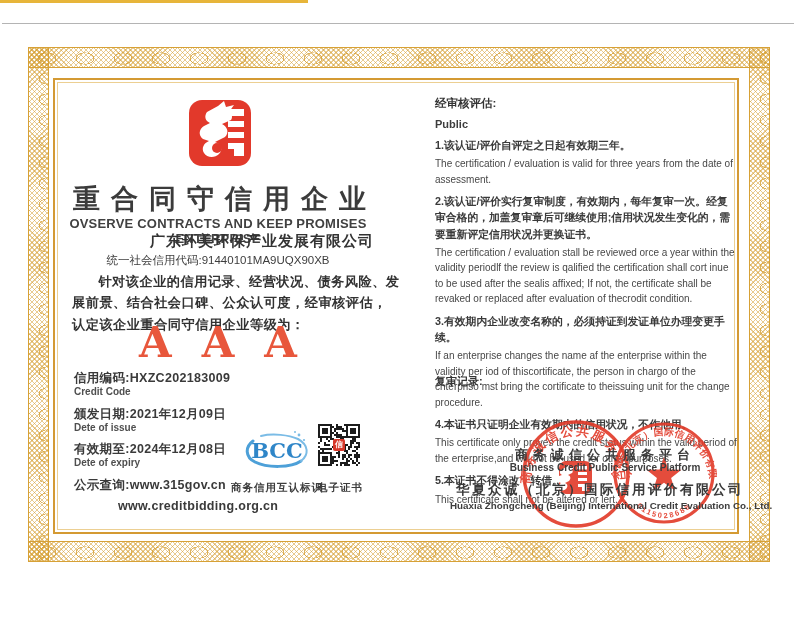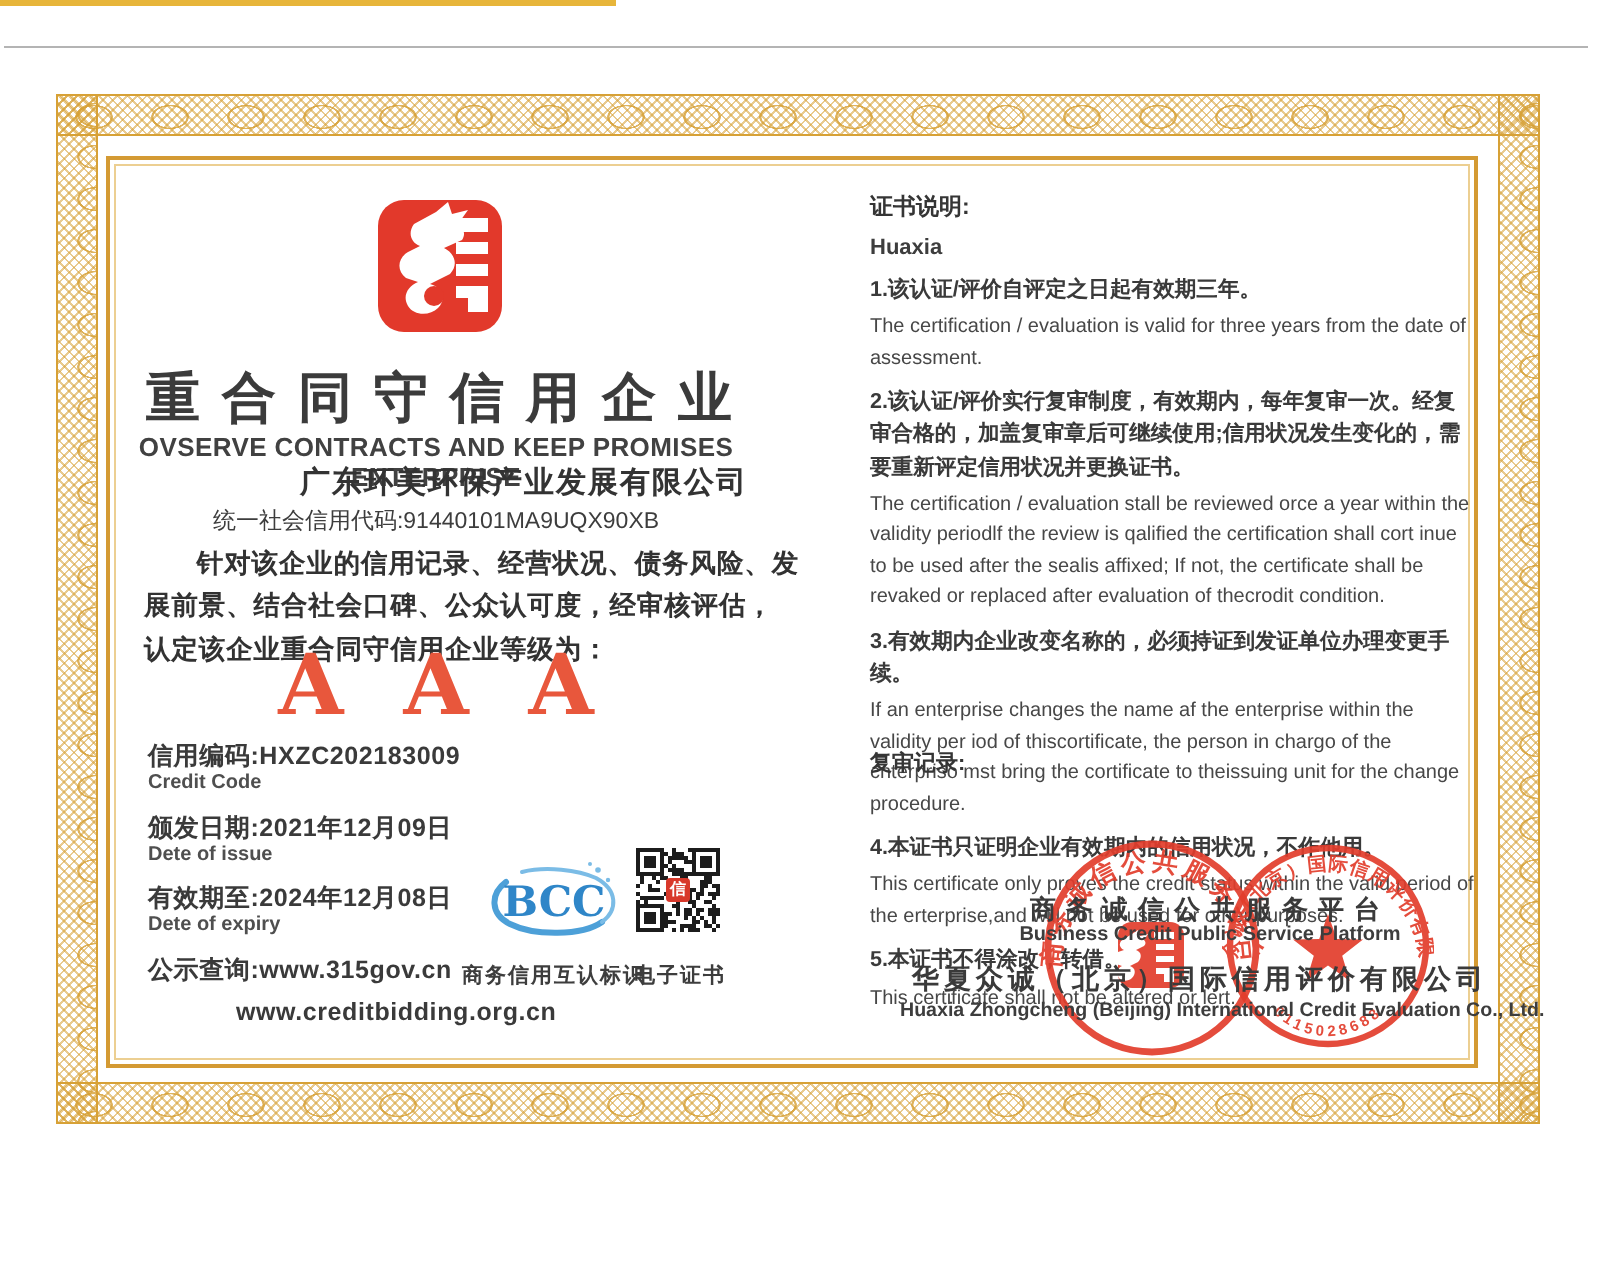--- a/index.html
+++ b/index.html
@@ -137,22 +137,22 @@
   <div class="abs field q1s">www.creditbidding.org.cn</div>
   <div class="abs badge-label bcc-label">商务信用互认标识</div>
 
   <div class="abs qr">
       <div style="display:contents"><div class="m d"></div><div class="m d"></div><div class="m d"></div><div class="m d"></div><div class="m d"></div><div class="m d"></div><div class="m d"></div><div class="m"></div><div class="m"></div><div class="m d"></div><div class="m"></div><div class="m"></div><div class="m"></div><div class="m d"></div><div class="m d"></div><div class="m d"></div><div class="m d"></div><div class="m d"></div><div class="m d"></div><div class="m d"></div><div class="m d"></div><div class="m d"></div><div class="m"></div><div class="m"></div><div class="m"></div><div class="m"></div><div class="m"></div><div class="m d"></div><div class="m d"></div><div class="m"></div><div class="m d"></div><div class="m d"></div><div class="m d"></div><div class="m"></div><div class="m"></div><div class="m d"></div><div class="m"></div><div class="m"></div><div class="m"></div><div class="m"></div><div class="m"></div><div class="m d"></div><div class="m d"></div><div class="m"></div><div class="m d"></div><div class="m d"></div><div class="m d"></div><div class="m"></div><div class="m d"></div><div class="m"></div><div class="m d"></div><div class="m d"></div><div class="m d"></div><div class="m d"></div><div class="m d"></div><div class="m"></div><div class="m d"></div><div class="m"></div><div class="m d"></div><div class="m d"></div><div class="m d"></div><div class="m"></div><div class="m d"></div><div class="m d"></div><div class="m"></div><div class="m d"></div><div class="m d"></div><div class="m d"></div><div class="m"></div><div class="m d"></div><div class="m"></div><div class="m d"></div><div class="m"></div><div class="m"></div><div class="m"></div><div class="m d"></div><div class="m d"></div><div class="m d"></div><div class="m"></div><div class="m d"></div><div class="m d"></div><div class="m d"></div><div class="m"></div><div class="m d"></div><div class="m d"></div><div class="m"></div><div class="m d"></div><div class="m d"></div><div class="m d"></div><div class="m"></div><div class="m d"></div><div class="m d"></div><div class="m"></div><div class="m d"></div><div class="m"></div><div class="m"></div><div class="m"></div><div class="m"></div><div class="m d"></div><div class="m"></div><div class="m d"></div><div class="m d"></div><div class="m d"></div><div class="m"></div><div class="m d"></div><div class="m d"></div><div class="m"></div><div class="m"></div><div class="m"></div><div class="m"></div><div class="m"></div><div class="m d"></div><div class="m"></div><div class="m d"></div><div class="m d"></div><div class="m d"></div><div class="m d"></div><div class="m"></div><div class="m"></div><div class="m d"></div><div class="m"></div><div class="m"></div><div class="m"></div><div class="m"></div><div class="m"></div><div class="m d"></div><div class="m d"></div><div class="m d"></div><div class="m d"></div><div class="m d"></div><div class="m d"></div><div class="m d"></div><div class="m d"></div><div class="m"></div><div class="m"></div><div class="m d"></div><div class="m d"></div><div class="m d"></div><div class="m d"></div><div class="m d"></div><div class="m d"></div><div class="m d"></div><div class="m d"></div><div class="m d"></div><div class="m d"></div><div class="m d"></div><div class="m d"></div><div class="m"></div><div class="m d"></div><div class="m"></div><div class="m"></div><div class="m d"></div><div class="m"></div><div class="m d"></div><div class="m d"></div><div class="m"></div><div class="m"></div><div class="m"></div><div class="m d"></div><div class="m d"></div><div class="m"></div><div class="m"></div><div class="m"></div><div class="m"></div><div class="m d"></div><div class="m d"></div><div class="m"></div><div class="m"></div><div class="m"></div><div class="m d"></div><div class="m"></div><div class="m"></div><div class="m"></div><div class="m d"></div><div class="m"></div><div class="m"></div><div class="m d"></div><div class="m"></div><div class="m"></div><div class="m"></div><div class="m"></div><div class="m"></div><div class="m"></div><div class="m"></div><div class="m d"></div><div class="m d"></div><div class="m d"></div><div class="m"></div><div class="m"></div><div class="m d"></div><div class="m"></div><div class="m"></div><div class="m d"></div><div class="m"></div><div class="m"></div><div class="m"></div><div class="m"></div><div class="m d"></div><div class="m"></div><div class="m"></div><div class="m"></div><div class="m"></div><div class="m"></div><div class="m"></div><div class="m"></div><div class="m d"></div><div class="m d"></div><div class="m"></div><div class="m d"></div><div class="m d"></div><div class="m"></div><div class="m"></div><div class="m"></div><div class="m d"></div><div class="m d"></div><div class="m d"></div><div class="m"></div><div class="m"></div><div class="m d"></div><div class="m"></div><div class="m"></div><div class="m"></div><div class="m d"></div><div class="m d"></div><div class="m d"></div><div class="m"></div><div class="m d"></div><div class="m"></div><div class="m"></div><div class="m"></div><div class="m d"></div><div class="m d"></div><div class="m"></div><div class="m"></div><div class="m"></div><div class="m"></div><div class="m"></div><div class="m"></div><div class="m d"></div><div class="m d"></div><div class="m"></div><div class="m d"></div><div class="m d"></div><div class="m d"></div><div class="m d"></div><div class="m"></div><div class="m d"></div><div class="m d"></div><div class="m"></div><div class="m d"></div><div class="m d"></div><div class="m d"></div><div class="m"></div><div class="m d"></div><div class="m d"></div><div class="m d"></div><div class="m d"></div><div class="m d"></div><div class="m d"></div><div class="m"></div><div class="m"></div><div class="m"></div><div class="m"></div><div class="m d"></div><div class="m"></div><div class="m d"></div><div class="m"></div><div class="m d"></div><div class="m"></div><div class="m"></div><div class="m"></div><div class="m d"></div><div class="m"></div><div class="m d"></div><div class="m"></div><div class="m d"></div><div class="m"></div><div class="m"></div><div class="m"></div><div class="m"></div><div class="m"></div><div class="m"></div><div class="m"></div><div class="m d"></div><div class="m"></div><div class="m"></div><div class="m d"></div><div class="m d"></div><div class="m"></div><div class="m"></div><div class="m d"></div><div class="m d"></div><div class="m"></div><div class="m"></div><div class="m d"></div><div class="m d"></div><div class="m d"></div><div class="m d"></div><div class="m d"></div><div class="m d"></div><div class="m d"></div><div class="m"></div><div class="m"></div><div class="m d"></div><div class="m d"></div><div class="m"></div><div class="m"></div><div class="m"></div><div class="m d"></div><div class="m"></div><div class="m"></div><div class="m"></div><div class="m"></div><div class="m d"></div><div class="m"></div><div class="m d"></div><div class="m"></div><div class="m"></div><div class="m"></div><div class="m"></div><div class="m"></div><div class="m d"></div><div class="m"></div><div class="m"></div><div class="m"></div><div class="m d"></div><div class="m"></div><div class="m d"></div><div class="m d"></div><div class="m"></div><div class="m d"></div><div class="m d"></div><div class="m"></div><div class="m d"></div><div class="m d"></div><div class="m d"></div><div class="m d"></div><div class="m"></div><div class="m d"></div><div class="m d"></div><div class="m d"></div><div class="m"></div><div class="m d"></div><div class="m d"></div><div class="m d"></div><div class="m"></div><div class="m d"></div><div class="m"></div><div class="m d"></div><div class="m d"></div><div class="m"></div><div class="m d"></div><div class="m"></div><div class="m"></div><div class="m d"></div><div class="m d"></div><div class="m d"></div><div class="m d"></div><div class="m"></div><div class="m d"></div><div class="m d"></div><div class="m d"></div><div class="m"></div><div class="m d"></div><div class="m d"></div><div class="m"></div><div class="m"></div><div class="m"></div><div class="m"></div><div class="m d"></div><div class="m"></div><div class="m d"></div><div class="m"></div><div class="m d"></div><div class="m"></div><div class="m"></div><div class="m d"></div><div class="m"></div><div class="m d"></div><div class="m"></div><div class="m d"></div><div class="m d"></div><div class="m d"></div><div class="m"></div><div class="m d"></div><div class="m d"></div><div class="m d"></div><div class="m d"></div><div class="m"></div><div class="m"></div><div class="m"></div><div class="m"></div><div class="m d"></div><div class="m d"></div><div class="m"></div><div class="m d"></div><div class="m"></div><div class="m d"></div><div class="m"></div><div class="m d"></div><div class="m"></div><div class="m"></div><div class="m"></div><div class="m"></div><div class="m"></div><div class="m d"></div><div class="m d"></div><div class="m"></div><div class="m"></div><div class="m"></div><div class="m d"></div><div class="m d"></div><div class="m d"></div><div class="m d"></div><div class="m"></div><div class="m"></div><div class="m d"></div><div class="m d"></div><div class="m"></div><div class="m d"></div><div class="m d"></div><div class="m d"></div><div class="m d"></div><div class="m d"></div><div class="m d"></div><div class="m d"></div><div class="m d"></div><div class="m"></div><div class="m"></div><div class="m d"></div><div class="m"></div><div class="m d"></div><div class="m"></div><div class="m d"></div><div class="m d"></div><div class="m d"></div><div class="m"></div><div class="m"></div><div class="m"></div><div class="m d"></div><div class="m"></div></div>
     </div>
   <div class="abs qr-logo">信</div>
   <div class="abs badge-label qr-label">电子证书</div>
 
   <div class="abs notes">
-    <div class="note-h-cn">证书说明:</div>
-    <div class="note-h-en">Huaxia</div>
+    <div class="note-h-cn">经审核评估:</div>
+    <div class="note-h-en">Public</div>
     <div class="note-cn">1.该认证/评价自评定之日起有效期三年。</div>
     <div class="note-en">The certification / evaluation is valid for three years from the date of assessment.</div>
     <div class="note-cn">2.该认证/评价实行复审制度，有效期内，每年复审一次。经复审合格的，加盖复审章后可继续使用;信用状况发生变化的，需要重新评定信用状况并更换证书。</div>
     <div class="note-en">The certification / evaluation stall be reviewed orce a year within the validity periodlf the review is qalified the certification shall cort inue to be used after the sealis affixed; If not, the certificate shall be revaked or replaced after evaluation of thecrodit condition.</div>
     <div class="note-cn">3.有效期内企业改变名称的，必须持证到发证单位办理变更手续。</div>
     <div class="note-en">If an enterprise changes the name af the enterprise within the validity per iod of thiscortificate, the person in chargo of the cnterpriso mst bring the cortificate to theissuing unit for the change procedure.</div>
     <div class="note-cn">4.本证书只证明企业有效期内的信用状况，不作他用。</div>
     <div class="note-en">This certificate only proves the credit status within the valid period of the erterprise,and will not be used for other purposes.</div>
     <div class="note-cn">5.本证书不得涂改，转借。</div>
     <div class="note-en">This certificate shall not be altered or lert.</div>

